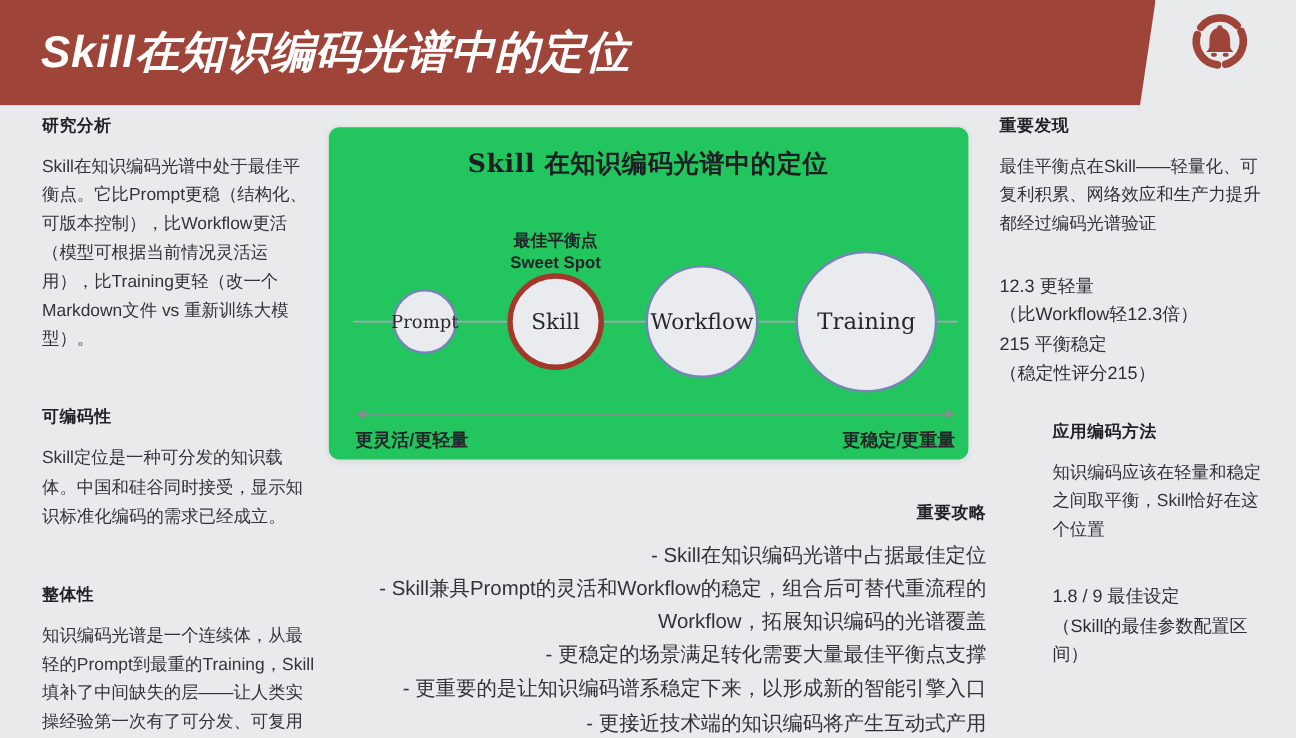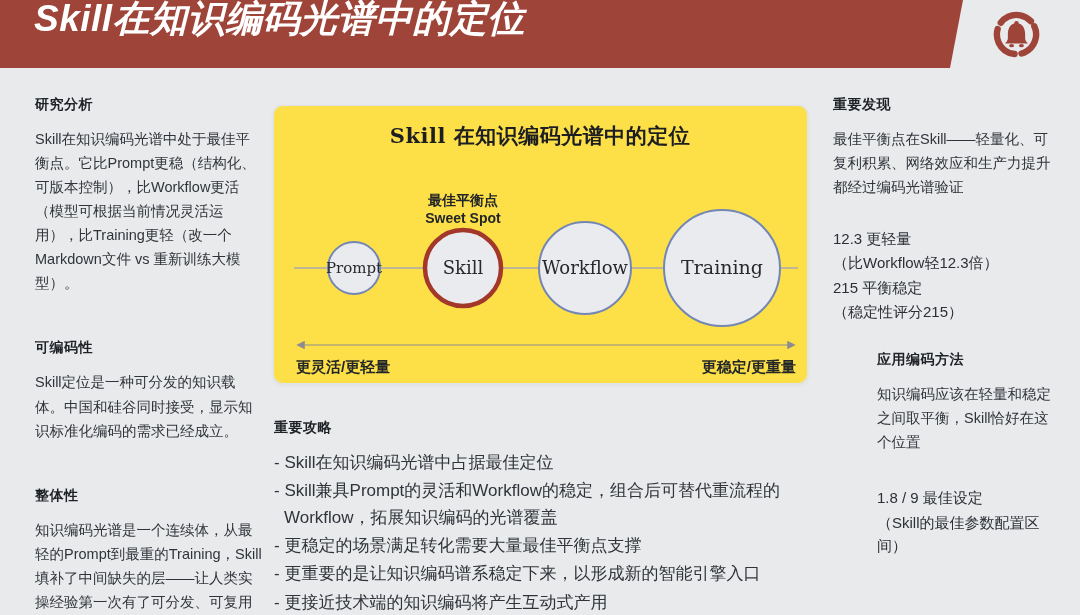--- a/index.html
+++ b/index.html
@@ -6,24 +6,24 @@
   html,body { margin:0; padding:0; }
   body {
     width:1080px; height:615px; position:relative; overflow:hidden;
     background: var(--page-bg, #E9EAEC);
     font-family: "Liberation Sans", "DejaVu Sans", sans-serif;
     color: var(--body-text, #30343A);
   }
 
   
   .banner {
-    position:absolute; top:0; left:0; width:963px; height:68px;
+    position:absolute; top:0; left:0; width:963px; height:88px;
     background: var(--accent, #9E4438);
     clip-path: polygon(0 0, 100% 0, calc(100% - 13px) 100%, 0 100%);
-    display:flex; align-items:flex-start;
+    display:flex; align-items:center;
   }
   .banner h1 {
     margin:0 0 2px 34px; font-size:37px; line-height:1;
     font-weight:bold; font-style:italic; color:#ffffff; letter-spacing:0.5px;
     white-space:nowrap;
   }
   .logo { position:absolute; top:9px; left:991px; width:51px; height:51px; }
 
   
   .col-left  { position:absolute; left:35px;  top:96px; width:228px; }
@@ -36,35 +36,35 @@
   .col-left section + section { margin-top:44px; }
   .stats { margin-top:28px; font-size:15px; line-height:1.55; color:#2C3036; }
   .stat-line { margin-top:1px; }
   .stat-note { margin-top:1px; }
   .col-right .method { margin-top:28px;margin-left:44px; }
   .col-right .method .stats { margin-top:32px; }
 
   
   .card {
     position:absolute; left:273px; top:105px; width:535px; height:279px;
-    background:#fde047; border:1px solid #E2E3E6; border-radius:10px;
+    background:#22c55e; border:1px solid #E2E3E6; border-radius:10px;
     box-shadow:0 1px 4px rgba(0,0,0,0.06);
   }
   .diagram-svg { display:block; width:533px; height:277px; }
   .dg-title { font-family:"DejaVu Serif","Liberation Serif",serif; font-size:21px; font-weight:bold; fill:#1C1E22; letter-spacing:0.5px; }
   .dg-sweet { font-family:"Liberation Sans","DejaVu Sans",sans-serif; font-size:14px; font-weight:bold; fill:#232629; }
   .dg-axis-label { font-family:"Liberation Sans","DejaVu Sans",sans-serif; font-size:15px; font-weight:bold; fill:#232629; }
   .node { fill: var(--node-fill, #EAEBEE); stroke: var(--node-border, #7386B5); stroke-width:2; }
   .node.highlight { stroke: var(--highlight, #A2372A); stroke-width:4.5; }
   .node-label { font-family:"DejaVu Serif","Liberation Serif",serif; fill:#26282C; text-anchor:middle; }
   .spectrum-line { stroke:#A9A9AF; stroke-width:1.5; }
   .axis-arrow { stroke:#8B8B92; stroke-width:1.2; }
 
   
-  .strategy { position:absolute; left:274px; top:419px; width:548px; }
+  .strategy { position:absolute; left:274px; top:419px; width:548px;text-align:right; }
   .strategy ul { list-style:none; margin:0; padding:0; font-size:17px; line-height:1.55; color:var(--body-text,#30343A); }
   .strategy li { padding-left:10px; text-indent:-10px; margin-top:2px; }
 </style>
 </head>
 <body>
 
 <div class="page">
 
   <header class="banner">
     <h1>Skill在知识编码光谱中的定位</h1>

